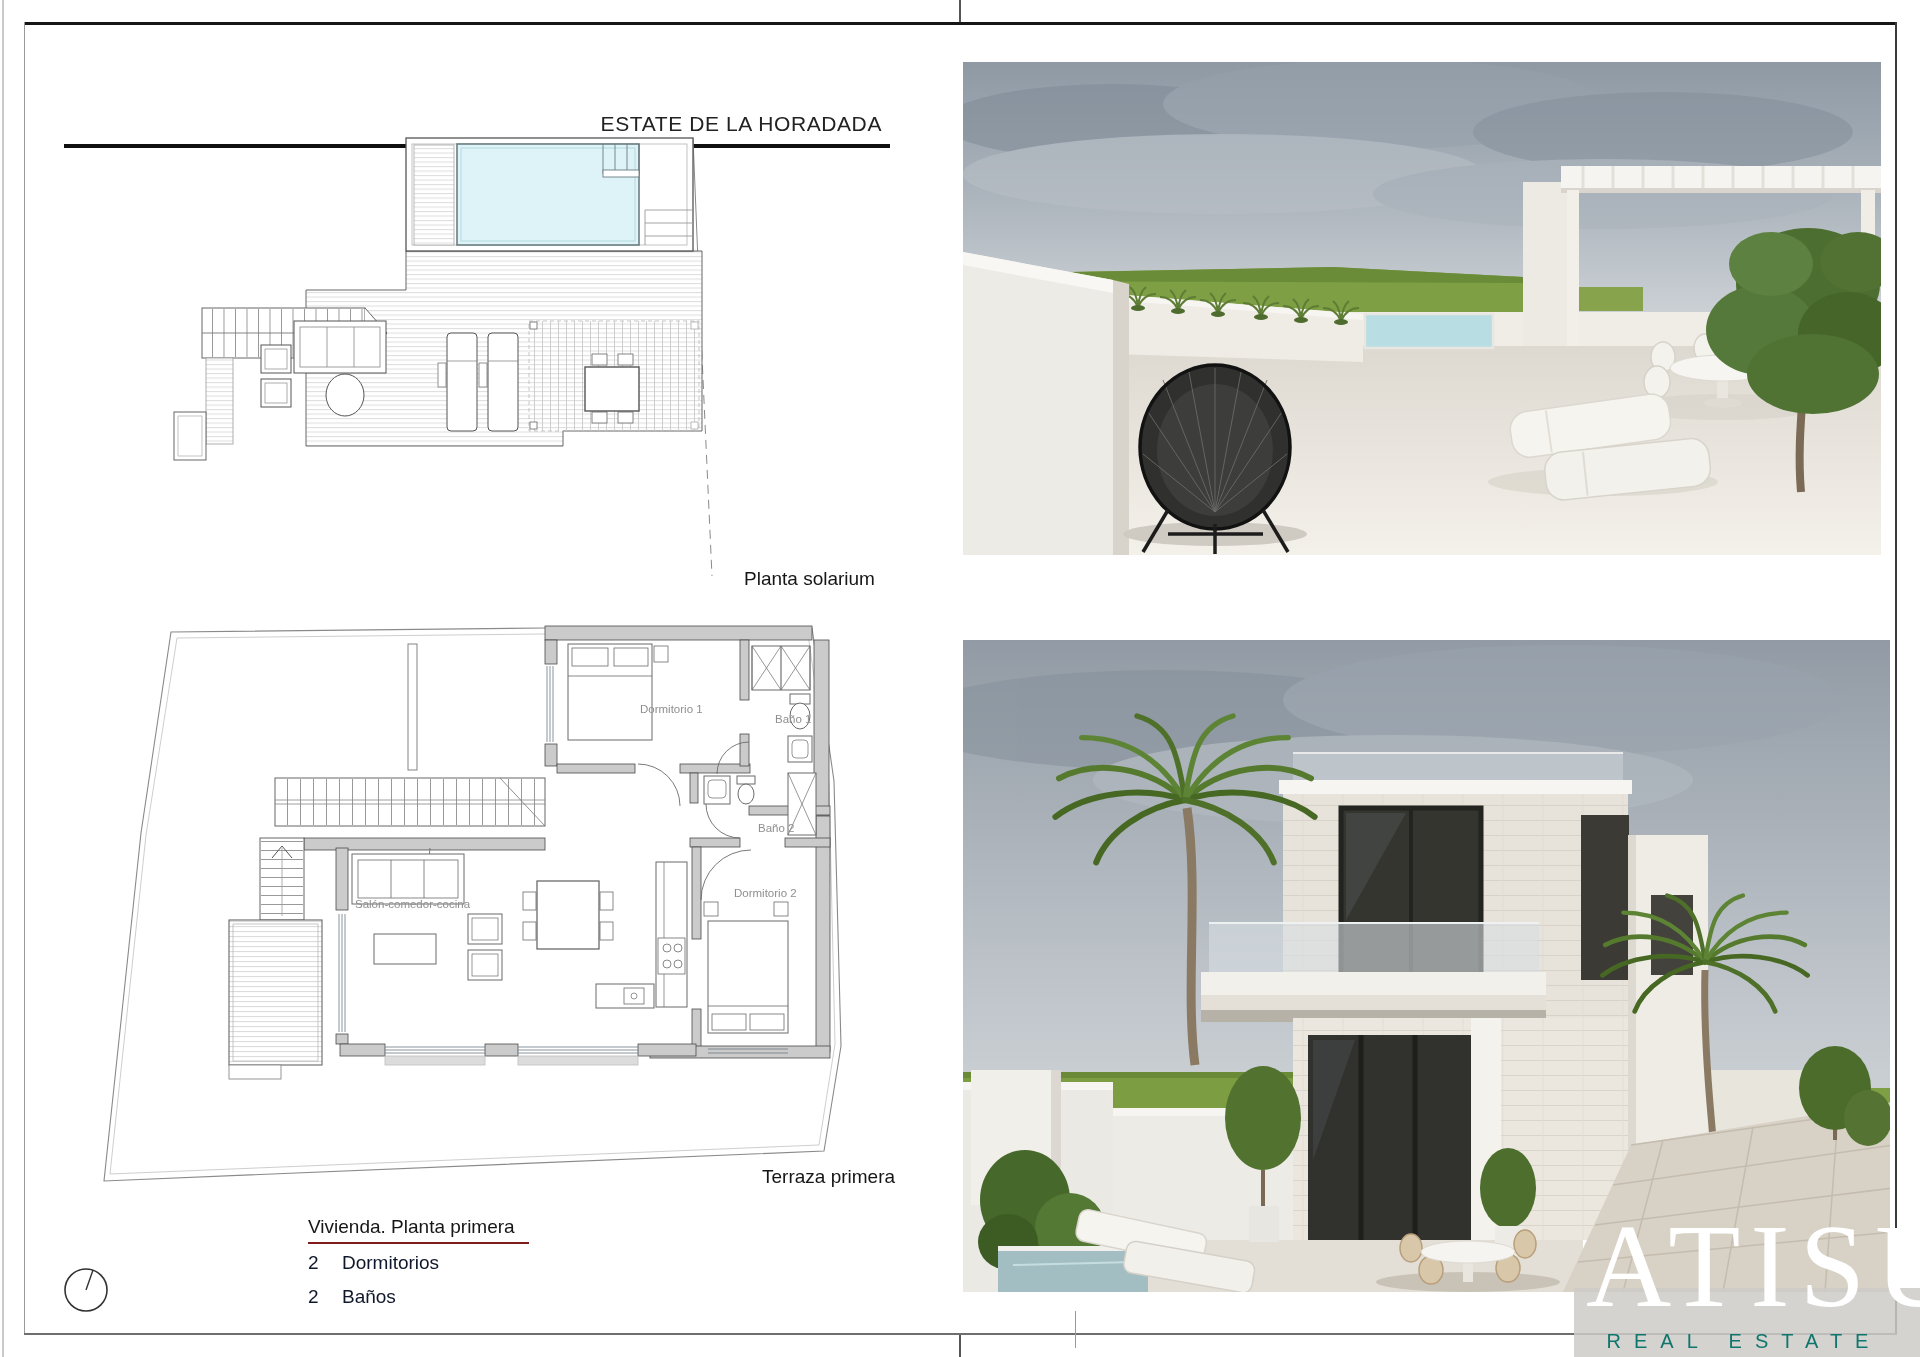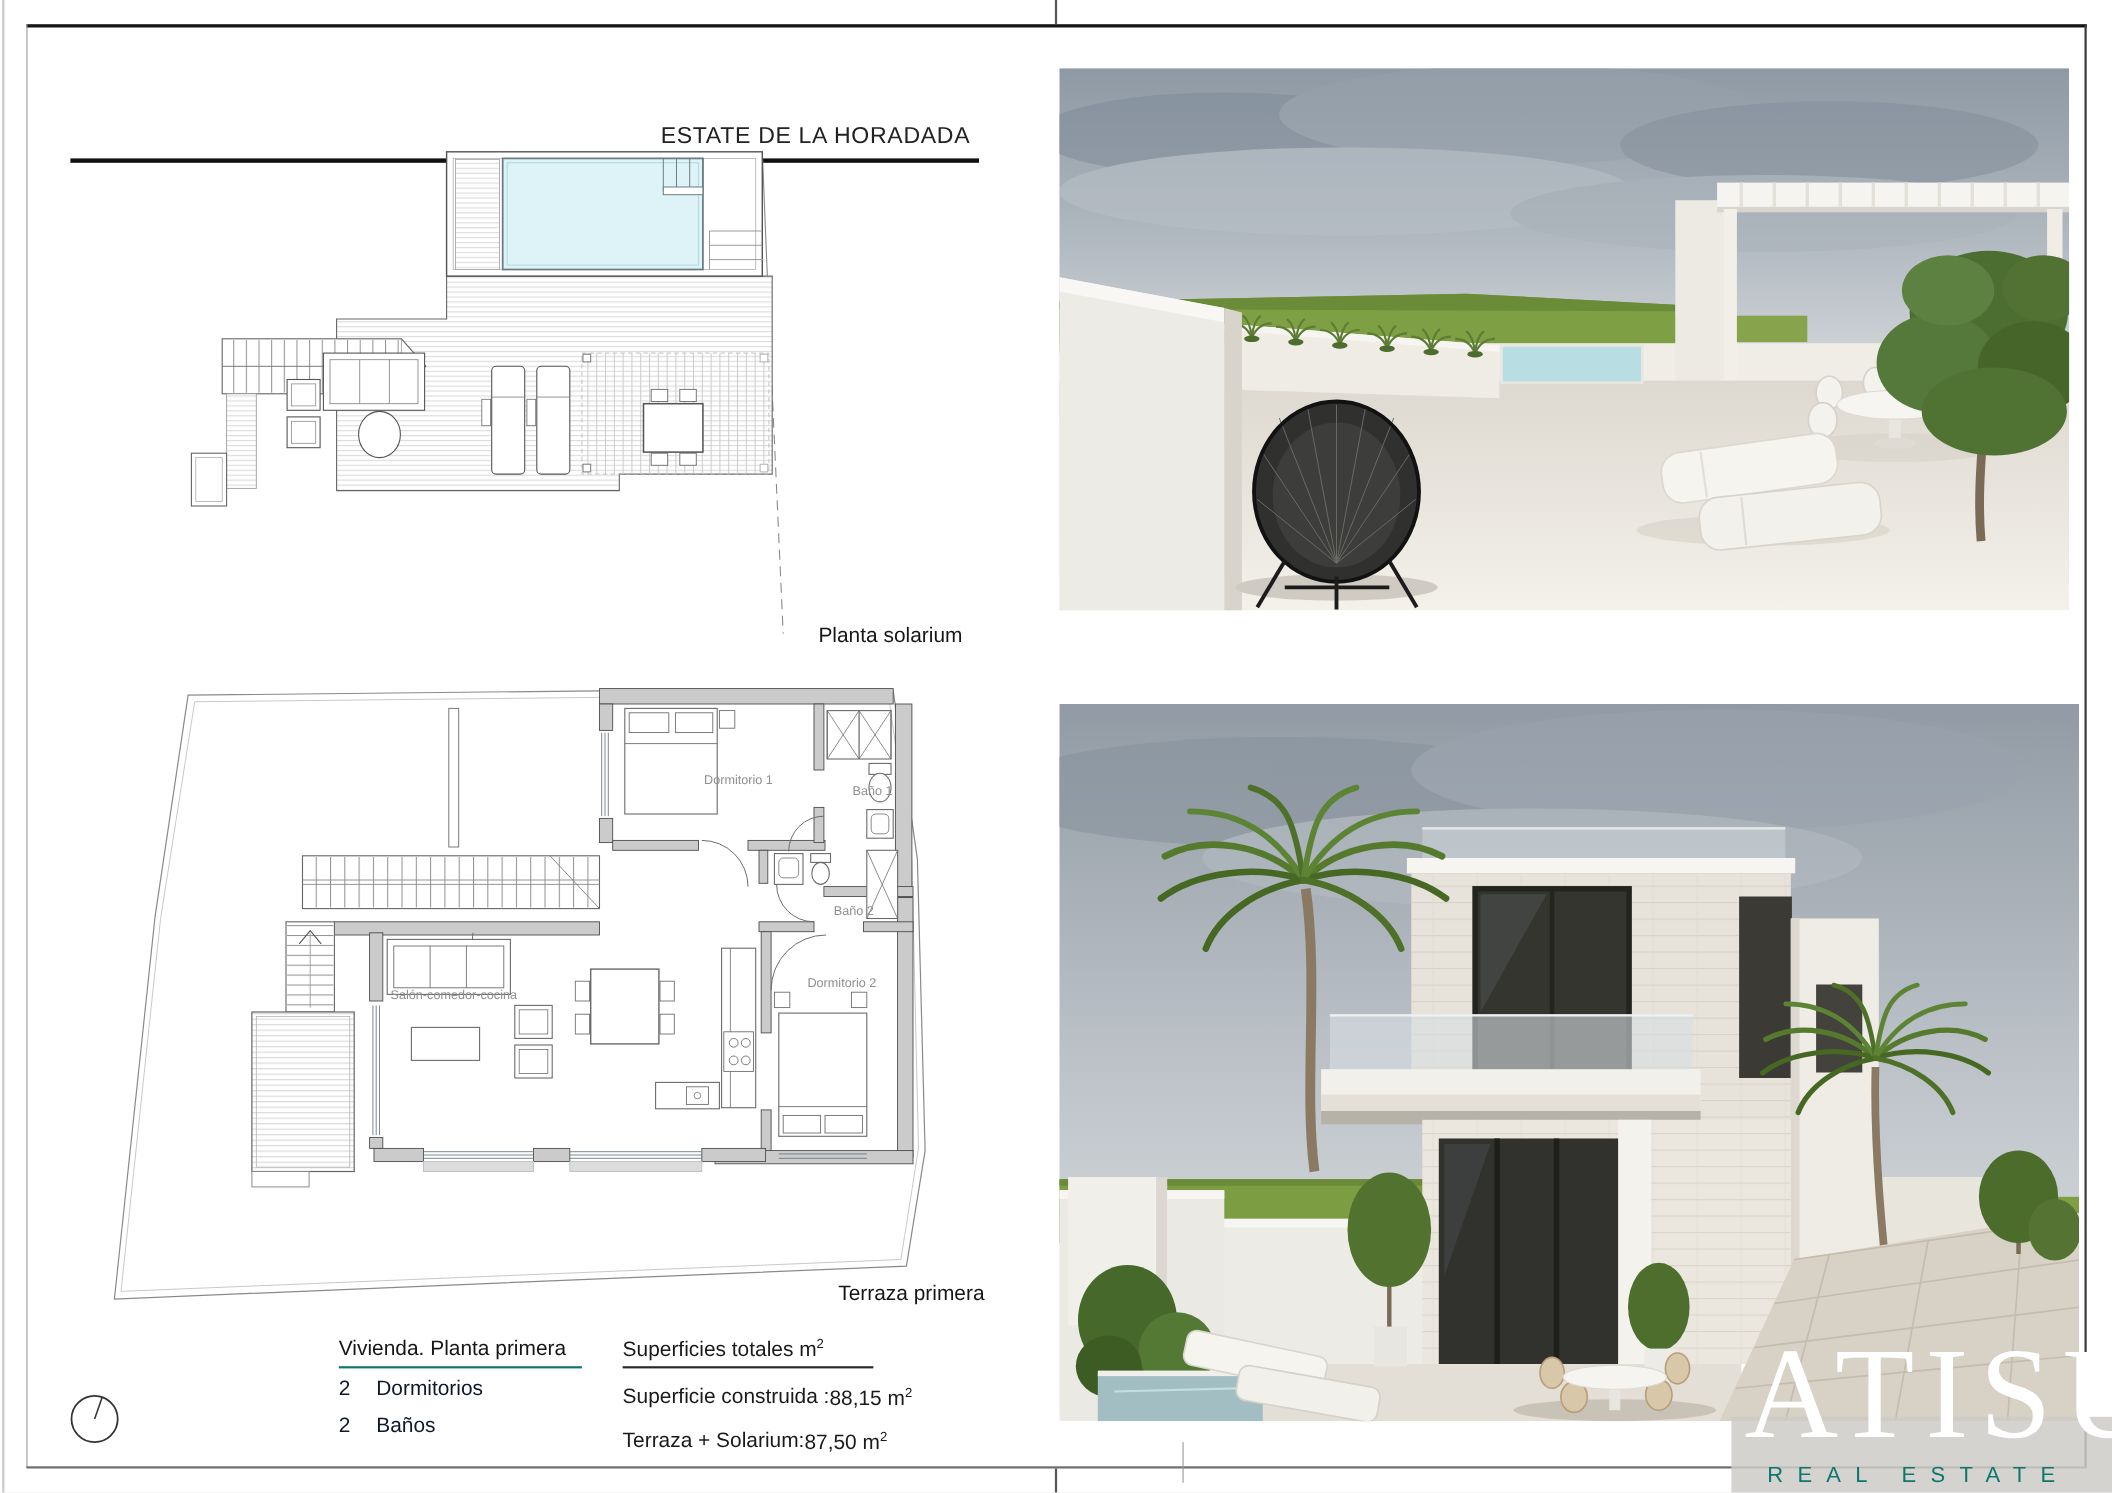--- a/index.html
+++ b/index.html
@@ -14,21 +14,21 @@
   .frame-bottom{left:24px;top:1333px;width:1873px;height:2px;background:#6e6e6e;}
   .tick{background:#555;}
   
   .title{left:560px;top:112px;width:322px;text-align:right;font-size:21px;letter-spacing:.6px;color:#222;}
   .title-rule{left:64px;top:144px;width:826px;height:4px;background:#101010;}
   
   .caption{font-size:19px;color:#161616;}
   
   .photo{display:block;}
   
-  .det-head{font-size:19px;color:#161616;border-bottom:2px solid #0f766e;padding-bottom:4px;}
+  .det-head{font-size:19px;color:#161616;border-bottom:2px solid #7f1d1d;padding-bottom:4px;}
   .det-row{font-size:19px;color:#0f172a;}
   .qty{display:inline-block;width:34px;}
   .surf-grid{left:566px;top:1214px;width:228px;}
   .surf-head{font-size:19px;border-bottom:2px solid #2b2b2b;padding-bottom:4px;padding-right:2px;width:226px;}
   .surf-row{display:flex;justify-content:space-between;font-size:19px;margin-top:15px;white-space:nowrap;}
   sup{font-size:12px;}
   
   svg text{font-family:"Liberation Sans",sans-serif;}
   .roomlbl{font-size:11.5px;fill:#8f8f8f;}
   
@@ -595,31 +595,20 @@
   </svg>
 
   <div class="abs det-head" style="left:308px;top:1216px;padding-right:14px;">Vivienda. Planta primera</div>
   <div class="abs det-row" style="left:308px;top:1252px;">
     <span class="qty">2</span><span>Dormitorios</span>
   </div>
   <div class="abs det-row" style="left:308px;top:1286px;">
     <span class="qty">2</span><span>Baños</span>
   </div>
 
-  <div class="abs surf-grid">
-    <div class="surf-head"><span>Superficies totales m</span><sup>2</sup></div>
-    <div class="surf-row">
-      <span>Superficie construida :</span>
-      <span><span>88,15 m</span><sup>2</sup></span>
-    </div>
-    <div class="surf-row">
-      <span>Terraza + Solarium:</span>
-      <span><span>87,50 m</span><sup>2</sup></span>
-    </div>
-  </div>
 
   <svg class="abs" style="left:60px;top:1262px;" width="54" height="54" viewBox="0 0 54 54">
     <circle cx="26" cy="28" r="21" fill="none" stroke="#333" stroke-width="1.6"></circle>
     <line x1="26" y1="28" x2="33" y2="8" stroke="#333" stroke-width="1.4"></line>
   </svg>
 
   <div class="abs brand-band"></div>
   <div class="abs brand-name">ATISÚ</div>
   <div class="abs brand-tag">REAL ESTATE</div>
 

